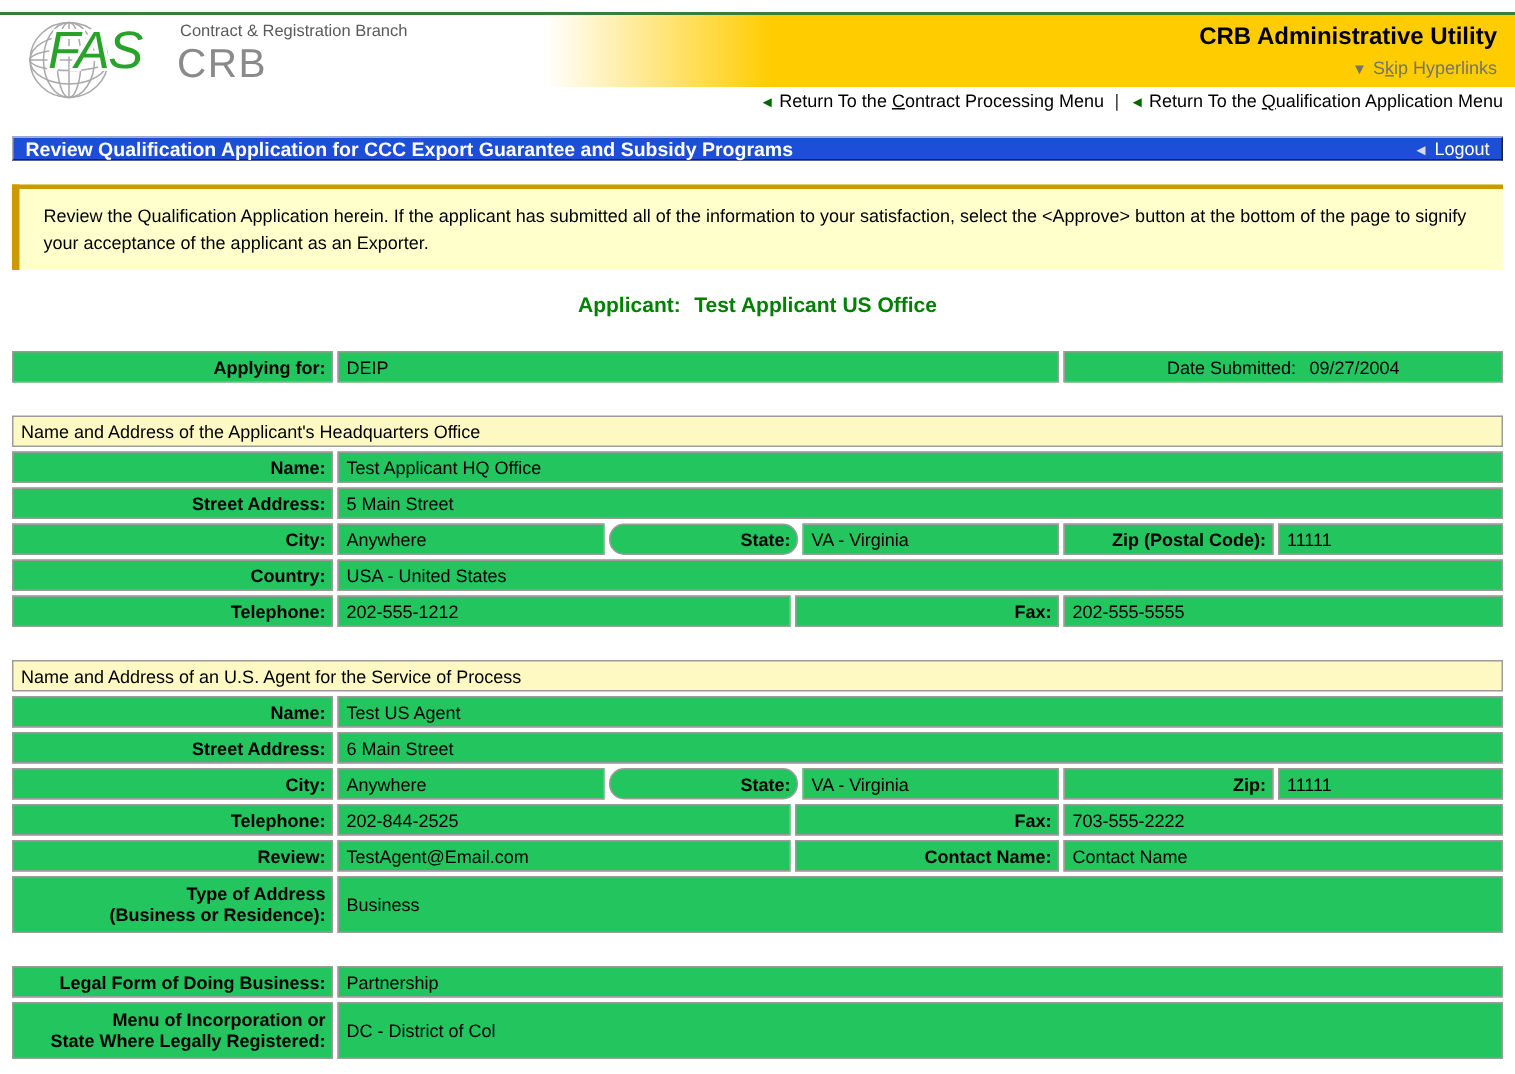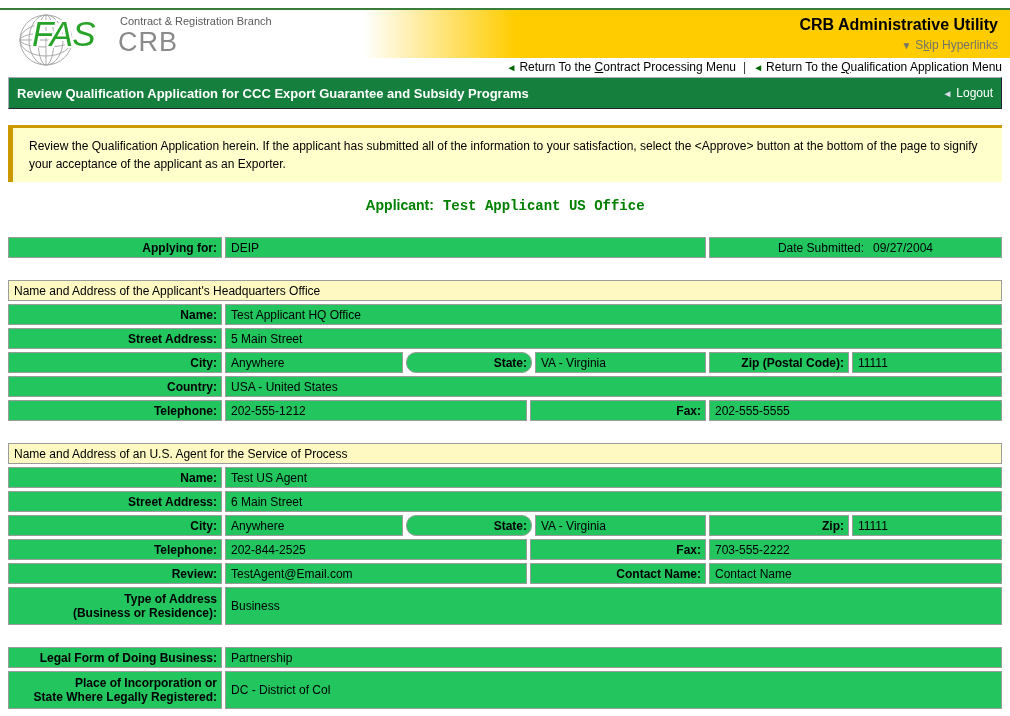--- a/index.html
+++ b/index.html
@@ -22,34 +22,34 @@
   .app-title { font-size:16px; font-weight:bold; color:#000; }
   .skip-link { margin-top:4px; font-size:12px; color:#74746a; cursor:pointer; }
   .skip-link .arrow { font-size:10px; margin-right:4px; }
   .u { text-decoration:underline; }
 
   .nav-strip { height:19px; text-align:right; font-size:12px; color:#000; padding-right:8px; line-height:18px; white-space:nowrap; }
   .nav-link { cursor:pointer; }
   .nav-arrow { color:#006600; font-size:10px; margin-right:3px; }
   .nav-sep { margin:0 7px; color:#333; }
 
-  .title-bar { margin:0 8px; height:32px; background:#15803d; display:flex; align-items:center; justify-content:space-between;
+  .title-bar { margin:14px 8px; height:16px; background:#1d4ed8; display:flex; align-items:center; justify-content:space-between;
     border:1px solid; border-color:#aab #223 #223 #aab; padding:0 8px; }
   .title-bar-text { color:#fff; font-size:13px; font-weight:bold; white-space:nowrap; }
   .logout { color:#fff; font-size:12px; cursor:pointer; white-space:nowrap; }
   .logout .arrow { color:#d9d9e8; font-size:10px; margin-right:4px; }
 
   
   .instructions { margin:16px 8px 0; height:57px; background:#ffffcc;
     border-top:3px solid #cc9900; border-left:5px solid #cc9900;
     padding:9px 22px 0 16px; font-size:12px; line-height:18px; color:#000; }
 
   
   .applicant-heading { margin-top:15px; text-align:center; color:#008000; font-size:14px; font-weight:bold; }
-  .applicant-heading .name { margin-left:9px;font-family:Liberation Mono, monospace; }
+  .applicant-heading .name { margin-left:9px; }
 
   
   .tbl-area { margin-top:23px; }
   .row { display:flex; gap:3px; margin:0 8px 3px; }
   .cell { border:1px solid #9c9c9c; background:#22c55e; min-height:21px; font-size:12px;
     display:flex; align-items:center; overflow:hidden; }
   .lbl { font-weight:bold; justify-content:flex-end; text-align:right; padding-right:4px; }
   .val { padding-left:5px; }
   .flex1 { flex:1; }
   .sect-hdr { background:#fef9c3; padding-left:5px; font-weight:normal; }
@@ -200,20 +200,20 @@
     </div>
 
     <div class="sect-gap"></div>
 
     <div class="row">
       <div class="cell lbl w-label">Legal Form of Doing Business:</div>
       <div class="cell val flex1">Partnership</div>
     </div>
     <div class="row">
       <div class="cell lbl w-label tall lbl-stack">
-        <span>Place of Incorporation or</span>
+        <span>Menu of Incorporation or</span>
         <span>State Where Legally Registered:</span>
       </div>
       <div class="cell val flex1 tall">DC - District of Col</div>
     </div>
 
   </div>
 </div>
 
 </body></html>

